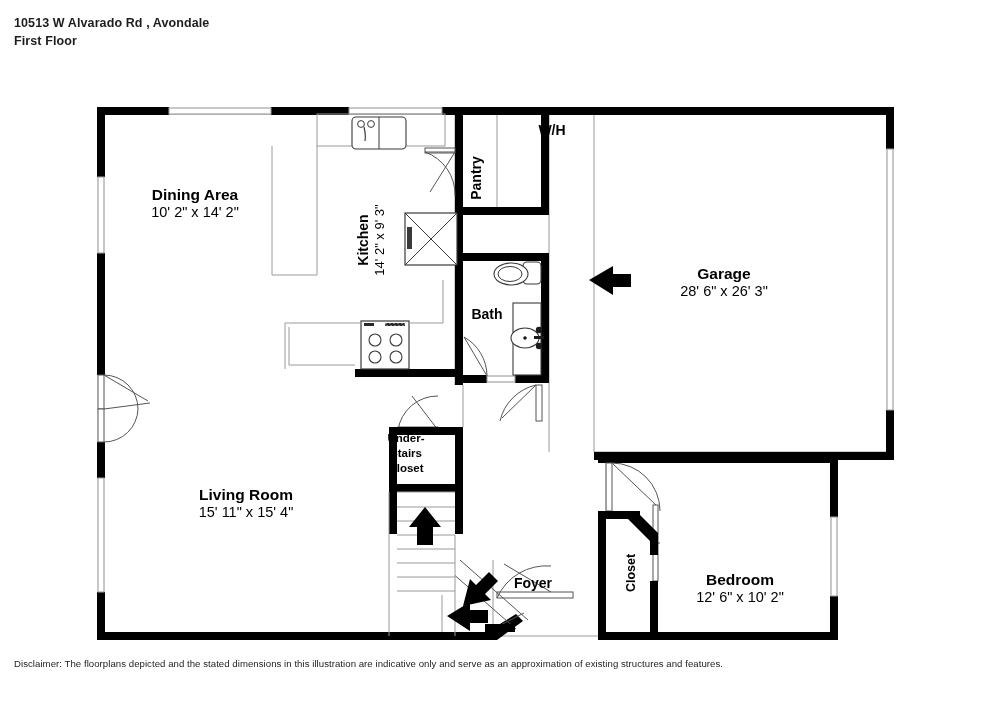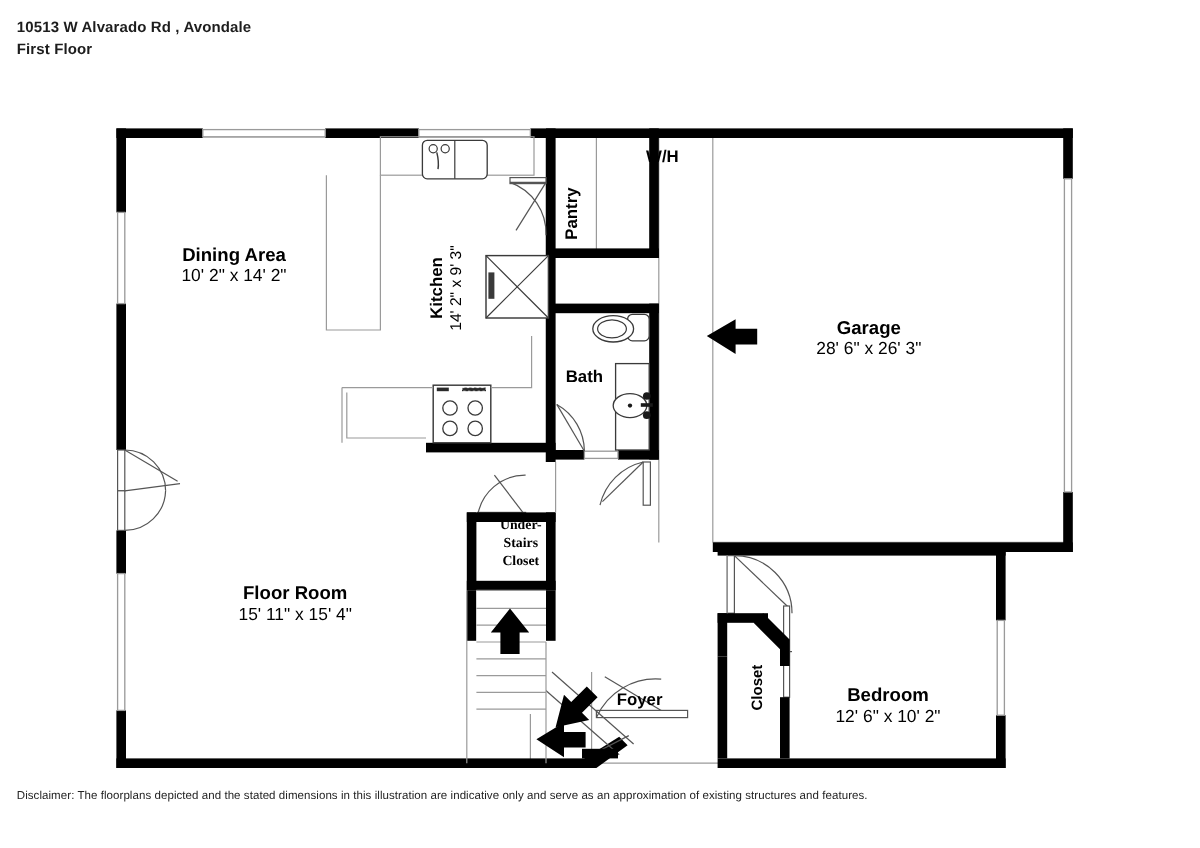--- a/index.html
+++ b/index.html
@@ -333,21 +333,21 @@
     </g>
 
     <g stroke="#9a9a9a" stroke-width="1" fill="none">
       <path d="M549 385 L549 452"></path>
       <path d="M463 385 L463 427"></path>
       <path d="M606 463 L606 511"></path>
     </g>
 
   </svg>
 
-  <div class="lbl big" style="left:195px; top:222px; transform:translate(-50%,-50%);">
+  <div class="lbl big" style="left:195px; top:204px; transform:translate(-50%,-50%);">
     <span class="name">Dining Area</span>
     <span class="dims">10' 2" x 14' 2"</span>
   </div>
 
   <div class="lbl mid rot90" style="left:371px; top:240px; transform:translate(-50%,-50%) rotate(-90deg);">
     <span class="name">Kitchen</span>
     <span class="dims">14' 2" x 9' 3"</span>
   </div>
 
   <div class="lbl mid" style="left:552px; top:130px; transform:translate(-50%,-50%);">
@@ -361,25 +361,25 @@
   <div class="lbl big" style="left:724px; top:283px; transform:translate(-50%,-50%);">
     <span class="name">Garage</span>
     <span class="dims">28' 6" x 26' 3"</span>
   </div>
 
   <div class="lbl mid" style="left:487px; top:314px; transform:translate(-50%,-50%);">
     <span class="name">Bath</span>
   </div>
 
   <div class="lbl big" style="left:246px; top:504px; transform:translate(-50%,-50%);">
-    <span class="name">Floor Room</span>
+    <span class="name">Living Room</span>
     <span class="dims">15' 11" x 15' 4"</span>
   </div>
 
-  <div class="lbl tiny" style="left:434px; top:453px; transform:translate(-50%,-50%); line-height:15px; font-weight:bold;font-family:Liberation Serif, serif;">
+  <div class="lbl tiny" style="left:406px; top:453px; transform:translate(-50%,-50%); line-height:15px; font-weight:bold;">
     <span class="name">Under-</span>
     <span class="name">Stairs</span>
     <span class="name">Closet</span>
   </div>
 
   <div class="lbl mid" style="left:533px; top:539px; transform:translate(-50%,-50%);margin-top:44px;">
     <span class="name">Foyer</span>
   </div>
 
   <div class="lbl sm" style="left:631px; top:573px; transform:translate(-50%,-50%) rotate(-90deg);">

